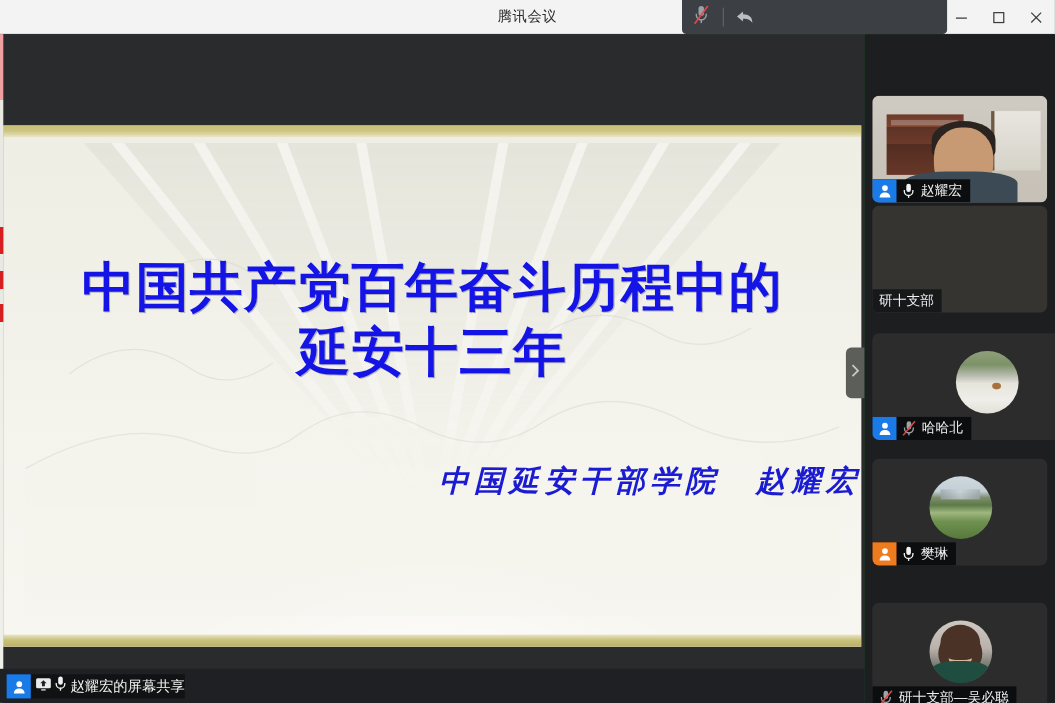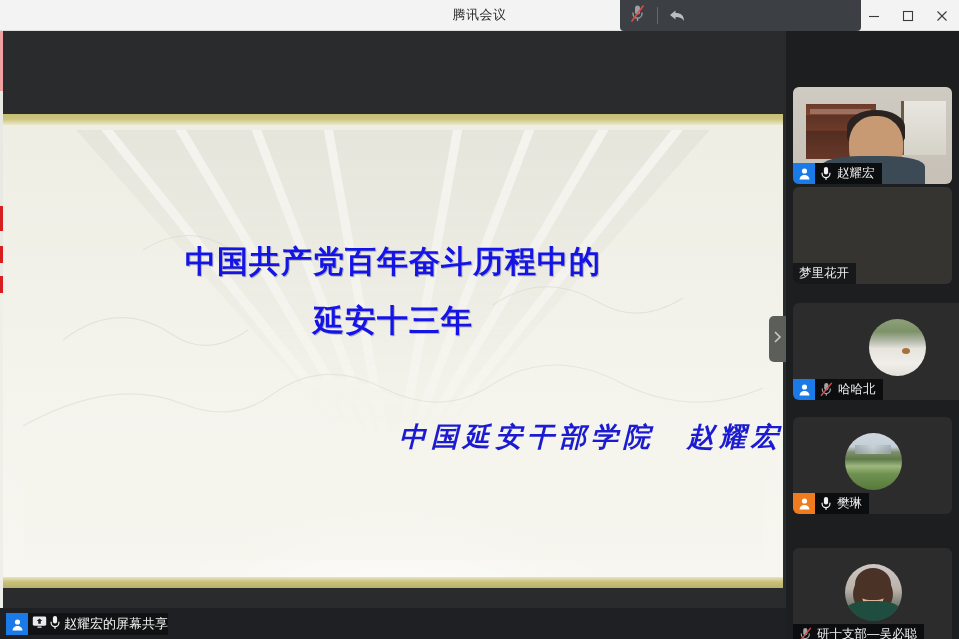--- a/index.html
+++ b/index.html
@@ -150,21 +150,21 @@
   .fan svg { display:block; width:100%; height:100%; }
 
   .slide-title {
     position: absolute;
     left: 0; top: 118px;
     width: 780px;
     text-align: center;
     color: #1414e6;
     font-family: "DejaVu Sans", "Liberation Sans", sans-serif;
     font-weight: bold;
-    font-size: 31px;
+    font-size: 48px;
     line-height: 59px;
     letter-spacing: 1px;
     text-shadow: 1px 1px 0 rgba(0,0,60,.25);
     white-space: pre-line;
   }
   .slide-subtitle {
     position: absolute;
     left: 0; top: 305px;
     width: 780px;
     text-align: right;
@@ -548,21 +548,21 @@
               <path d="M2.1 6.8v1a3.9 3.9 0 0 0 7.8 0v-1" fill="none" stroke="#f2f2f2" stroke-width="1.2"></path>
               <rect x="5.4" y="11.3" width="1.2" height="2.6" fill="#f2f2f2"></rect>
             </svg>
           </span>
           <span class="np-label">赵耀宏</span>
         </div>
       </div>
 
       <div class="tile" style="top:156px; background:#353431;">
         <div class="tile-nameplate plain">
-          <span class="np-label pad-left">梦里花开</span>
+          <span class="np-label pad-left">研十支部</span>
         </div>
       </div>
 
       <div class="tile" style="top:272px;padding-left:48px;">
         <div class="avatar-circle av-beach"></div>
         <div class="tile-nameplate">
           <span class="badge-person">
             <svg width="13" height="13" viewBox="0 0 13 13">
               <circle cx="6.5" cy="4" r="2.6" fill="#fff"></circle>
               <path d="M1.6 12.5c0-2.9 2.2-4.6 4.9-4.6s4.9 1.7 4.9 4.6z" fill="#fff"></path>

